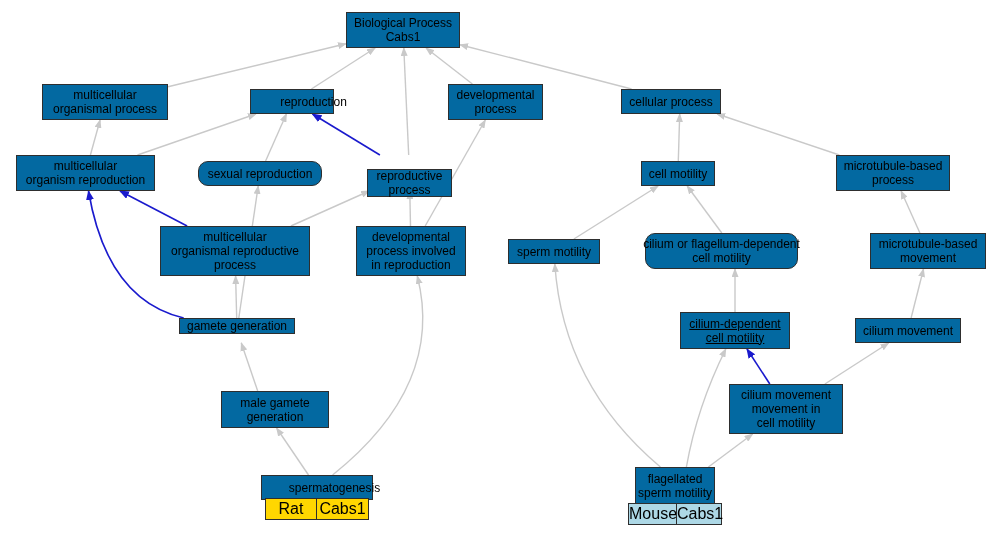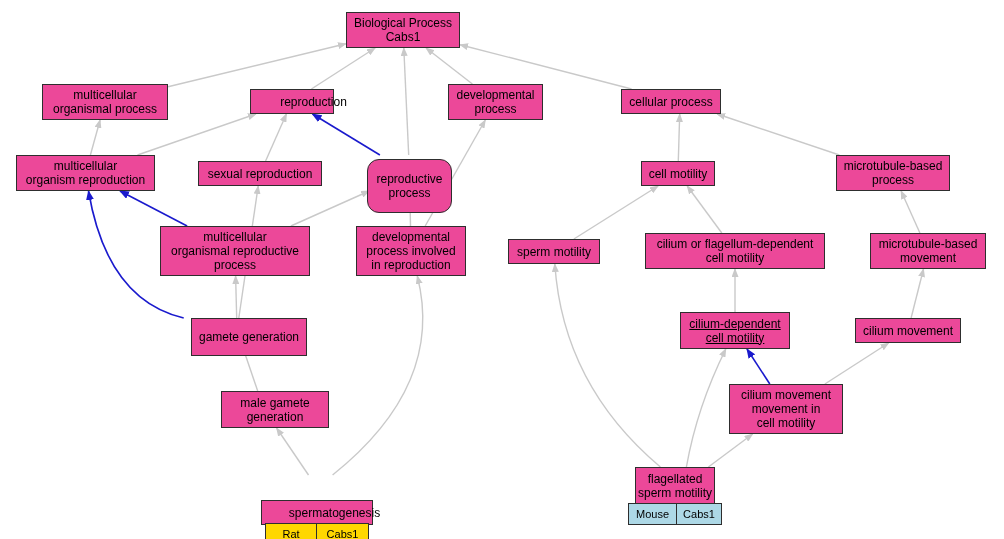--- a/index.html
+++ b/index.html
@@ -1,28 +1,28 @@
 <!DOCTYPE html>
 <html><head>
 <meta charset="utf-8">
 <style>
   html,body{margin:0;padding:0;background:#ffffff;}
   body{width:1004px;height:539px;overflow:hidden;
        font-family:"Liberation Sans","DejaVu Sans",sans-serif;color:#000;}
   #graph{position:relative;width:1004px;height:539px;background:#fff;}
   #edges{position:absolute;left:0;top:0;width:1004px;height:539px;}
-  .node{position:absolute;box-sizing:border-box;background:#ec4899;
+  .node{position:absolute;box-sizing:border-box;background:#0369a1;
         border:1px solid #2e2e2e;display:flex;flex-direction:column;
         align-items:center;justify-content:center;text-align:center;
         font-size:12px;line-height:14px;cursor:pointer;}
   .node .line{white-space:nowrap;padding:0 3px;}
   .tags{position:absolute;top:100%;left:50%;transform:translateX(-50%);
         display:flex;margin-top:-1px;}
   .tag{box-sizing:border-box;border:1px solid #2e2e2e;height:22px;
-       line-height:20px;text-align:center;font-size:11px;cursor:pointer;}
+       line-height:20px;text-align:center;font-size:16px;cursor:pointer;}
   .tag + .tag{margin-left:-1px;}
 </style>
 </head>
 <body>
 
 <div id="graph">
   <svg id="edges" xmlns="http://www.w3.org/2000/svg">
     <defs>
       <marker id="arrow-is_a" markerWidth="9" markerHeight="7" refX="8" refY="3.5" orient="auto" markerUnits="userSpaceOnUse">
         <path d="M0,0 L9,3.5 L0,7 Z" fill="#c9c9c9"></path>
@@ -79,24 +79,24 @@
       <div class="line">developmental</div>
       <div class="line">process</div>
     </div>
     <div class="node" style="left: 621px; top: 89px; width: 100px; height: 25px; border-color: rgb(46, 46, 46);">
       <div class="line">cellular process</div>
     </div>
     <div class="node" style="left: 16px; top: 155px; width: 139px; height: 36px; border-color: rgb(46, 46, 46);">
       <div class="line">multicellular</div>
       <div class="line">organism reproduction</div>
     </div>
-    <div class="node" style="left: 198px; top: 161px; width: 124px; height: 25px; border-color: rgb(46, 46, 46);">
+    <div class="node" style="left: 198px; top: 161px; width: 124px; height: 25px; border-color: rgb(46, 46, 46); border-radius: 10px;">
       <div class="line">sexual reproduction</div>
     </div>
-    <div class="node" style="left: 367px; top: 159px; width: 85px; height: 54px; border-color: rgb(46, 46, 46); border-radius: 12px;">
+    <div class="node" style="left: 367px; top: 169px; width: 85px; height: 28px; border-color: rgb(46, 46, 46);">
       <div class="line">reproductive</div>
       <div class="line">process</div>
     </div>
     <div class="node" style="left: 641px; top: 161px; width: 74px; height: 25px; border-color: rgb(46, 46, 46);">
       <div class="line">cell motility</div>
     </div>
     <div class="node" style="left: 836px; top: 155px; width: 114px; height: 36px; border-color: rgb(46, 46, 46);">
       <div class="line">microtubule-based</div>
       <div class="line">process</div>
     </div>
@@ -106,48 +106,48 @@
       <div class="line">process</div>
     </div>
     <div class="node" style="left: 356px; top: 226px; width: 110px; height: 50px; border-color: rgb(46, 46, 46);">
       <div class="line">developmental</div>
       <div class="line">process involved</div>
       <div class="line">in reproduction</div>
     </div>
     <div class="node" style="left: 508px; top: 239px; width: 92px; height: 25px; border-color: rgb(46, 46, 46);">
       <div class="line">sperm motility</div>
     </div>
-    <div class="node" style="left: 645px; top: 233px; width: 180px; height: 36px; border-color: rgb(46, 46, 46);">
+    <div class="node" style="left: 645px; top: 233px; width: 153px; height: 36px; border-color: rgb(46, 46, 46); border-radius: 10px;">
       <div class="line">cilium or flagellum-dependent</div>
       <div class="line">cell motility</div>
     </div>
     <div class="node" style="left: 870px; top: 233px; width: 116px; height: 36px; border-color: rgb(46, 46, 46);">
       <div class="line">microtubule-based</div>
       <div class="line">movement</div>
     </div>
-    <div class="node" style="left: 179px; top: 318px; width: 116px; height: 38px; border-color: rgb(46, 46, 46); margin-left: 12px;">
+    <div class="node" style="left: 179px; top: 318px; width: 116px; height: 16px; border-color: rgb(46, 46, 46);">
       <div class="line">gamete generation</div>
     </div>
     <div class="node" style="left: 680px; top: 312px; width: 110px; height: 37px; border-color: rgb(46, 46, 46); text-decoration: underline;">
       <div class="line">cilium-dependent</div>
       <div class="line">cell motility</div>
     </div>
     <div class="node" style="left: 855px; top: 318px; width: 106px; height: 25px; border-color: rgb(46, 46, 46);">
       <div class="line">cilium movement</div>
     </div>
     <div class="node" style="left: 221px; top: 391px; width: 108px; height: 37px; border-color: rgb(46, 46, 46);">
       <div class="line">male gamete</div>
       <div class="line">generation</div>
     </div>
     <div class="node" style="left: 729px; top: 384px; width: 114px; height: 50px; border-color: rgb(46, 46, 46);">
       <div class="line">cilium movement</div>
       <div class="line">movement in</div>
       <div class="line">cell motility</div>
     </div>
-    <div class="node" style="left: 261px; top: 500px; width: 112px; height: 25px; border-color: rgb(46, 46, 46); padding-left: 35px;">
+    <div class="node" style="left: 261px; top: 475px; width: 112px; height: 25px; border-color: rgb(46, 46, 46); padding-left: 35px;">
       <div class="line">spermatogenesis</div>
       <div class="tags">
         <div class="tag" style="background: rgb(255, 215, 0); width: 52px; border-color: rgb(46, 46, 46);">Rat</div>
         <div class="tag" style="background: rgb(255, 215, 0); width: 53px; border-color: rgb(46, 46, 46);">Cabs1</div>
       </div>
     </div>
     <div class="node" style="left: 635px; top: 467px; width: 80px; height: 38px; border-color: rgb(46, 46, 46);">
       <div class="line">flagellated</div>
       <div class="line">sperm motility</div>
       <div class="tags">

